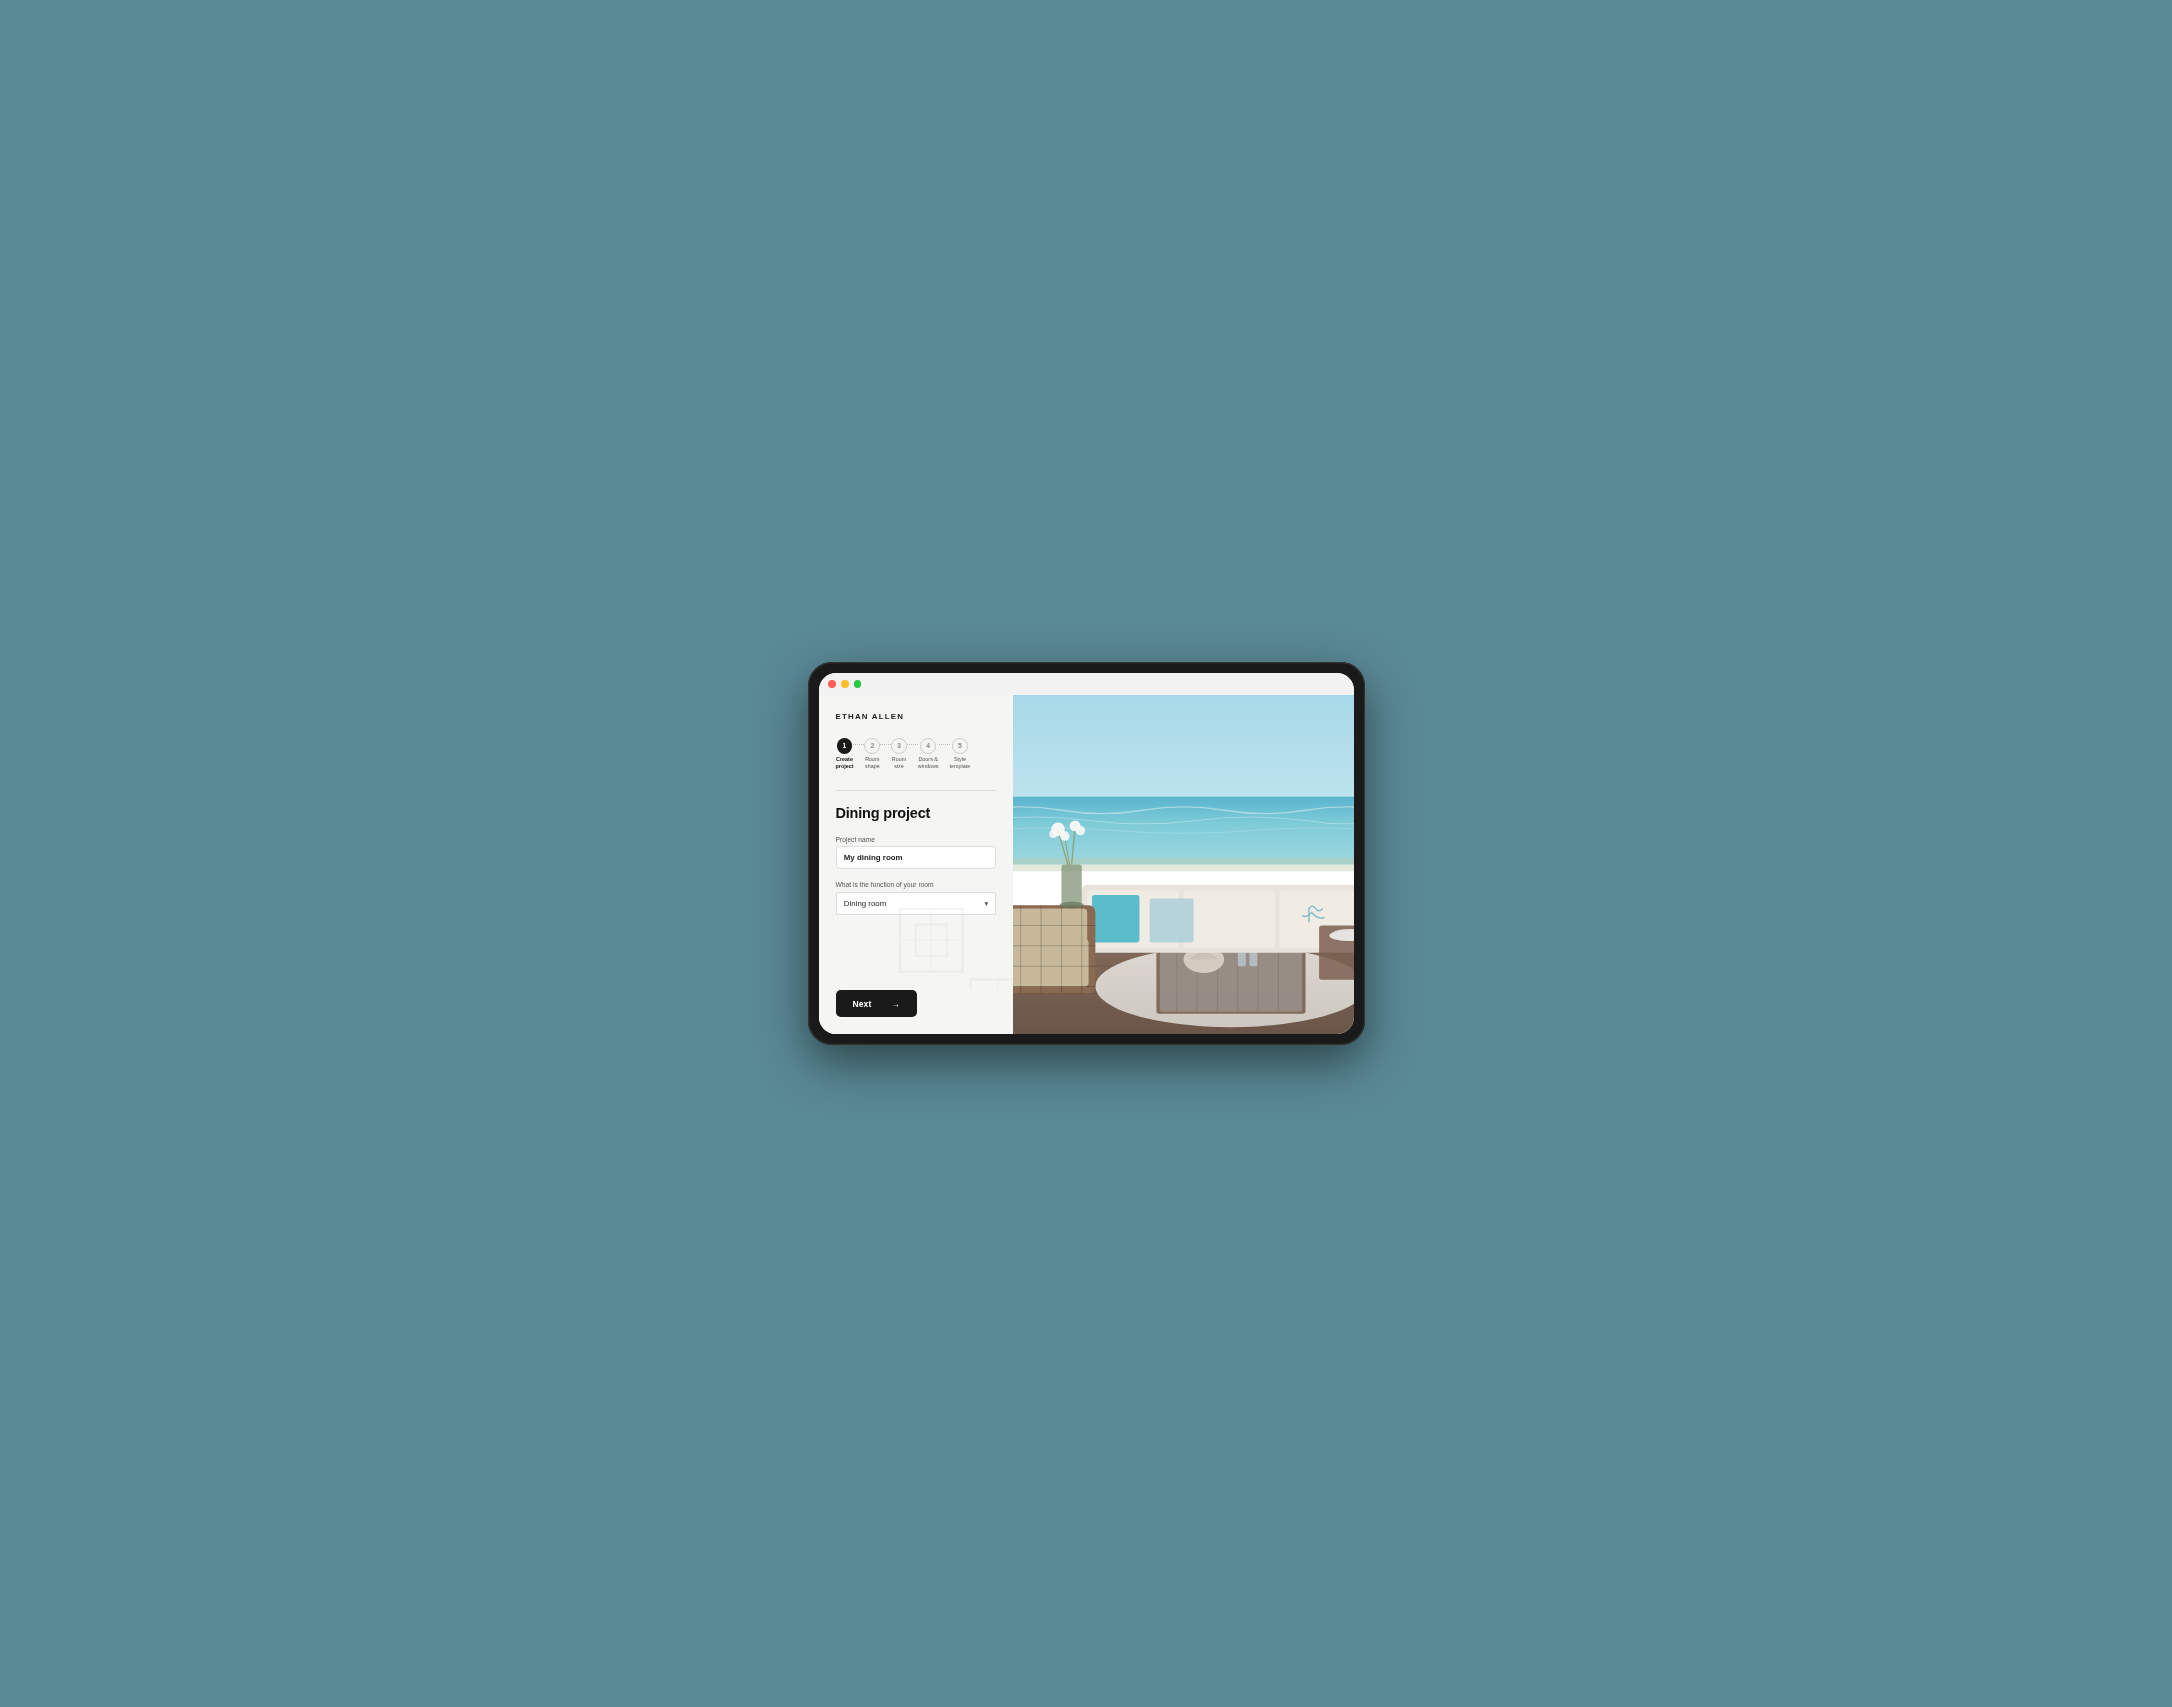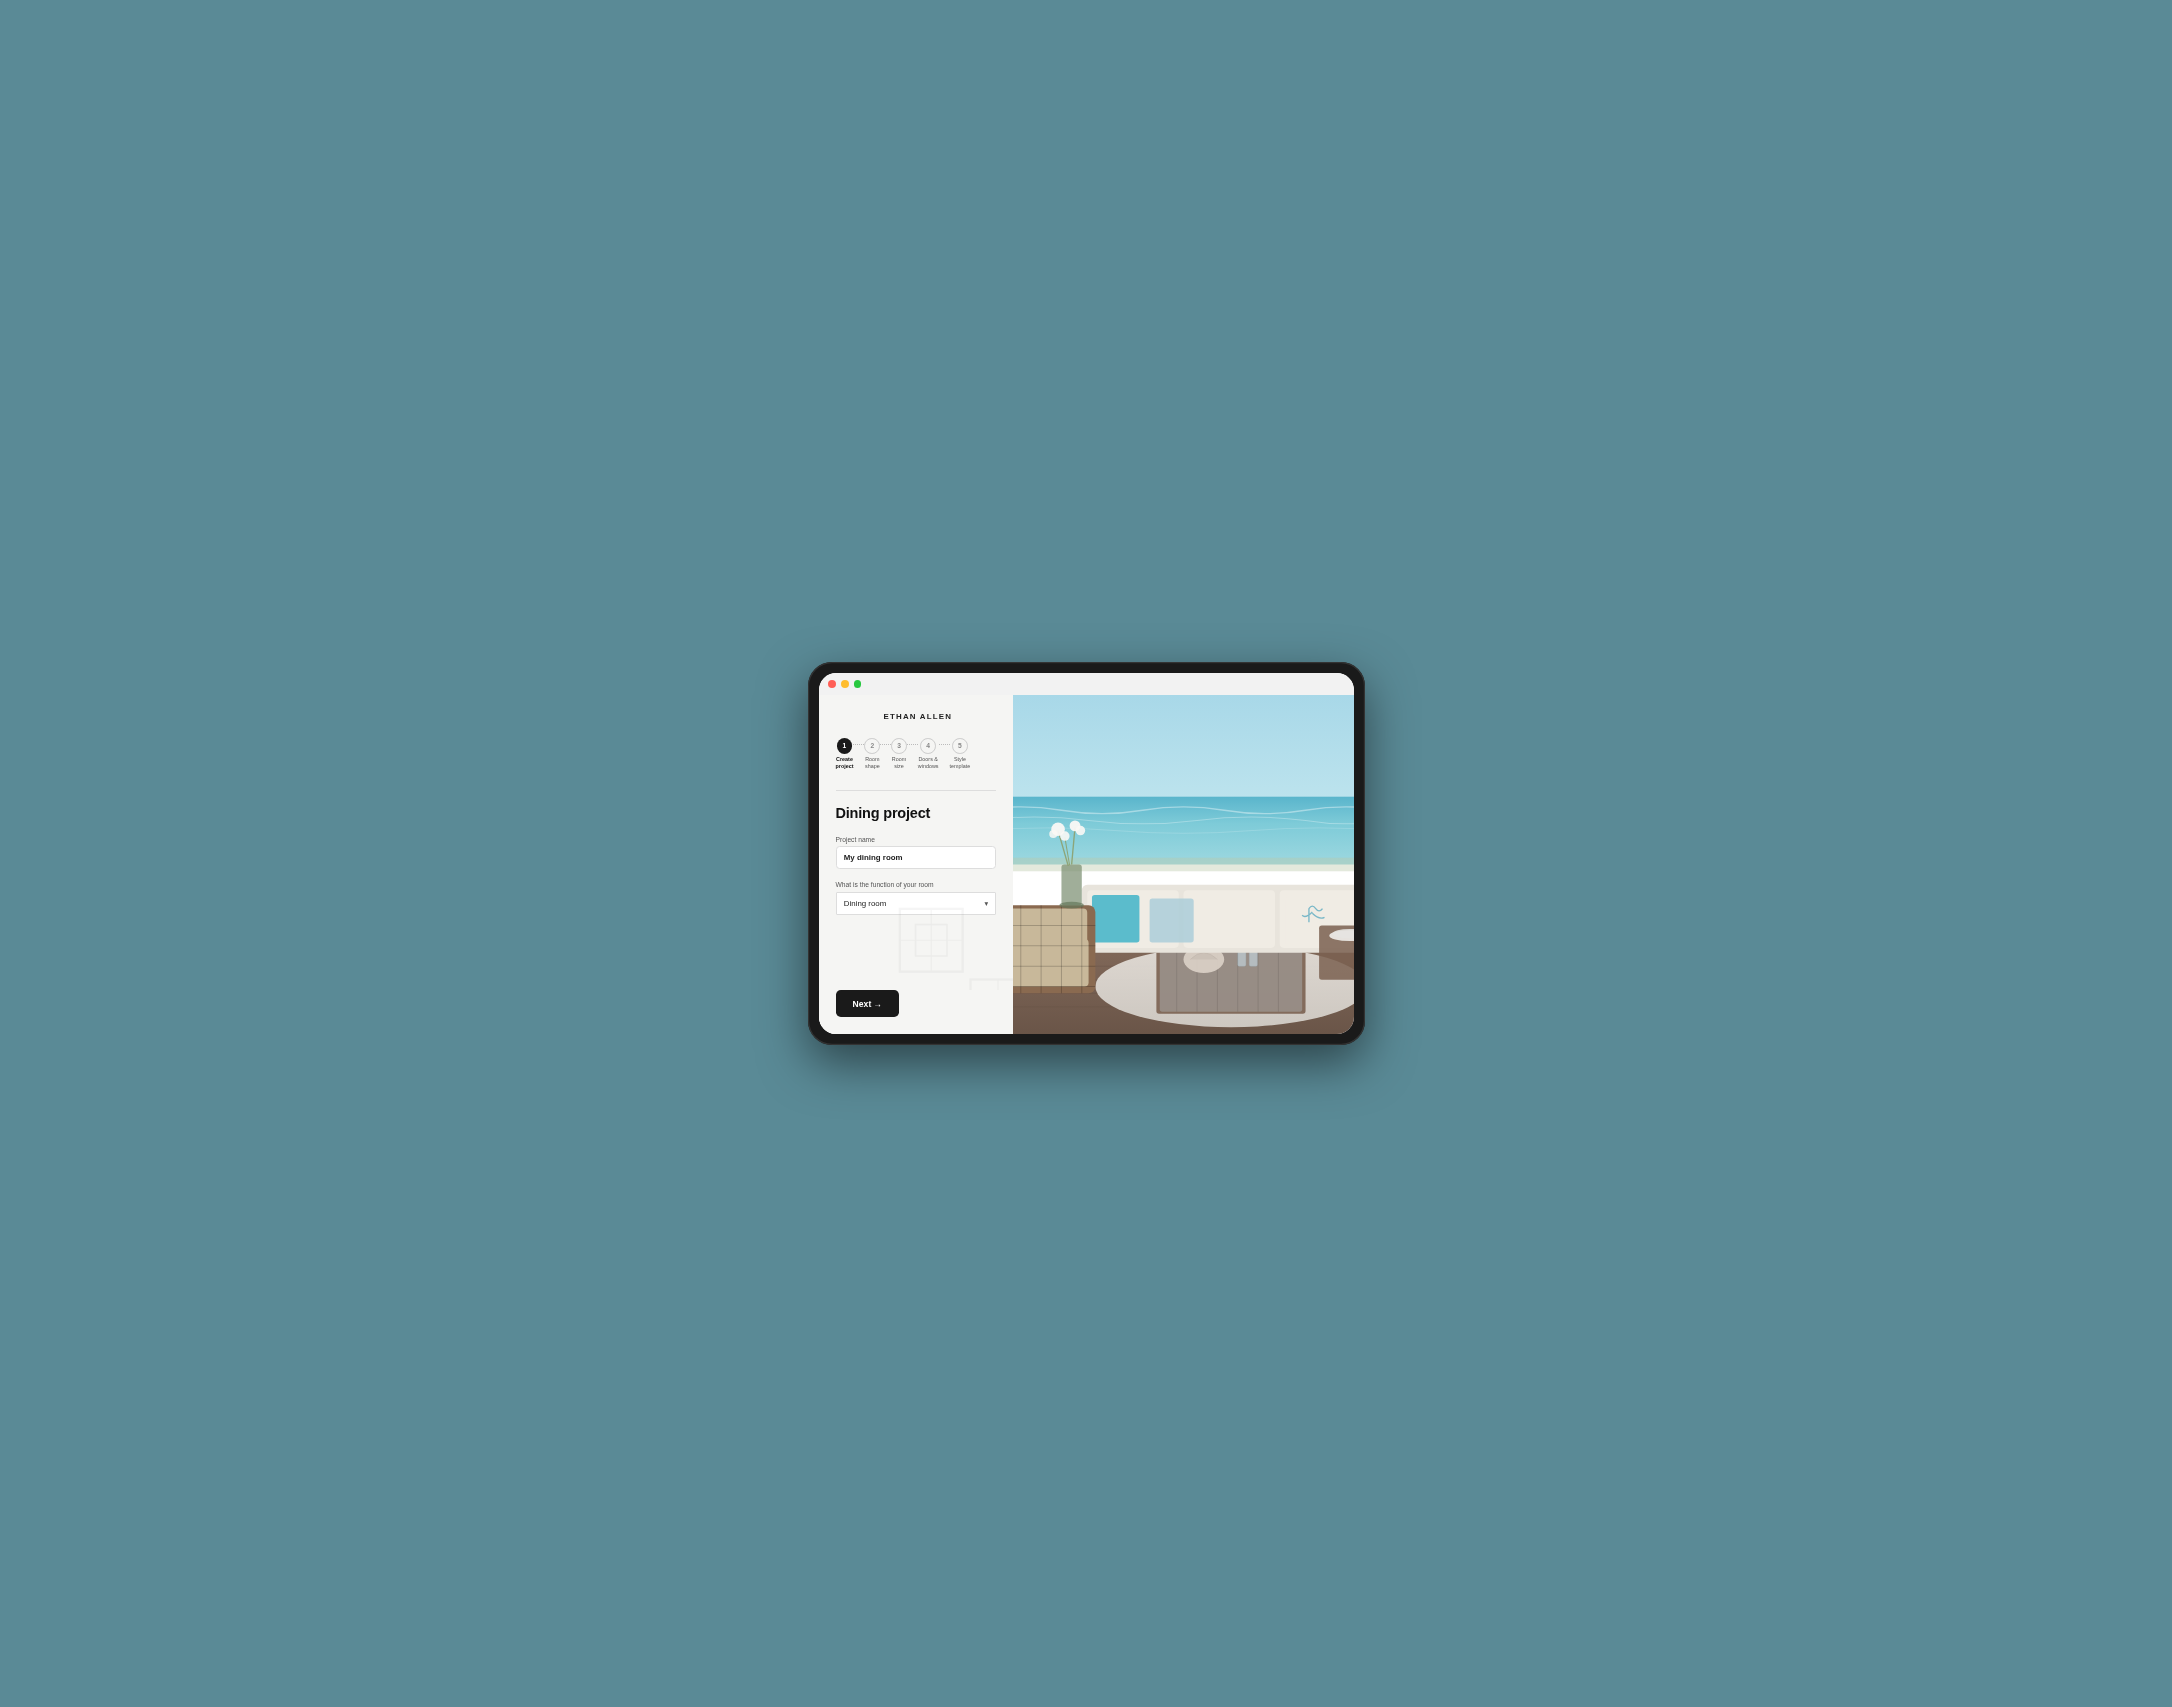--- a/index.html
+++ b/index.html
@@ -70,21 +70,20 @@
       overflow: hidden;
     }
 
     .brand-logo {
       font-size: 7.9px;
       font-weight: 600;
       letter-spacing: 1.2px;
       color: #222;
       margin-bottom: 17px;
       text-transform: uppercase;
-      margin-left: 48px;
     }
 
     
     .steps-row {
       display: flex;
       align-items: flex-start;
       gap: 0;
       margin-bottom: 19.4px;
     }
 
@@ -223,21 +222,21 @@
       background: #1a1a1a;
       color: #fff;
       border: none;
       border-radius: 4.8px;
       padding: 8.5px 17px;
       font-size: 8.5px;
       font-weight: 600;
       cursor: pointer;
       display: flex;
       align-items: center;
-      gap: 2px;
+      gap: 20px;
       letter-spacing: 0.1px;
     }
 
     
     .right-panel {
       flex: 1;
       position: relative;
       overflow: hidden;
     }
 

